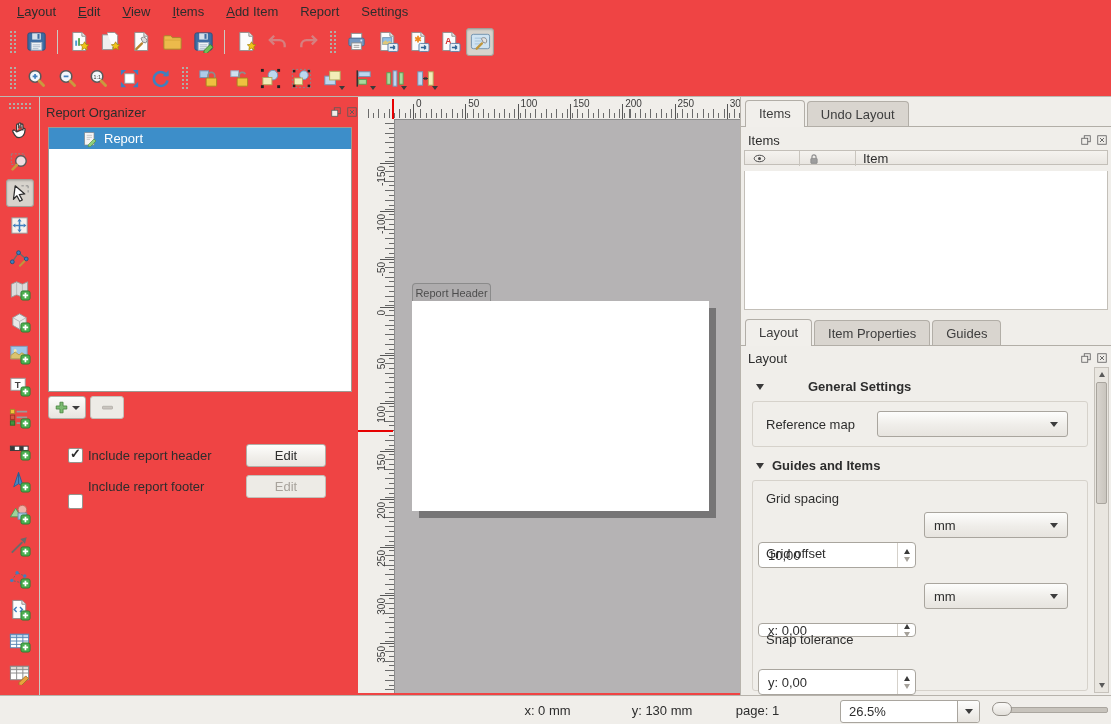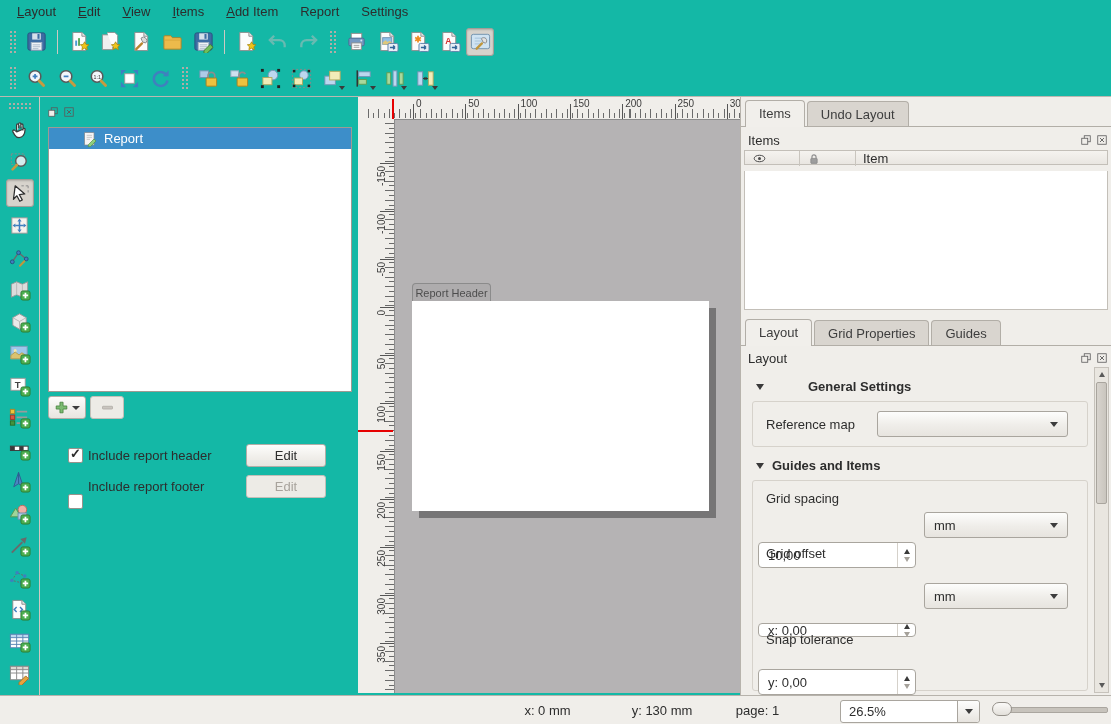--- a/index.html
+++ b/index.html
@@ -1,16 +1,16 @@
 <!DOCTYPE html>
 <html><head>
 <meta charset="utf-8">
 <style>
   html,body{margin:0;padding:0;background:#444;}
-  .app{position:relative;width:1111px;height:724px;background:#14b8a6;
+  .app{position:relative;width:1111px;height:724px;background:#ef4444;
        font-family:"Liberation Sans",sans-serif;font-size:13px;color:#2d2d2d;
        overflow:hidden;-webkit-font-smoothing:antialiased;}
   .abs{position:absolute;}
   u{text-decoration:underline;}
 
   
   .menubar{left:0;top:0;width:100%;height:23px;display:flex;align-items:center;padding-left:6px;box-sizing:border-box;}
   .menu-item{padding:3px 11px;white-space:nowrap;cursor:default;}
 
   
@@ -508,20 +508,21 @@
         <svg width="23" height="23" viewBox="0 0 24 24">
           <rect x="2.5" y="4.5" width="19" height="14" fill="#fff" stroke="#8a8a8a"></rect>
           <rect x="2.5" y="4.5" width="19" height="3.5" fill="#dcd8d2" stroke="#8a8a8a"></rect>
           <path d="M2.5 11.5h19M9 4.5v14M15.5 4.5v14" stroke="#8a8a8a"></path>
           <path d="M11.5 21.5l7-7 2.8 2.8-7 7h-2.8z" fill="#e8a33d" stroke="#a87428"></path>
         </svg>
       </div>
     </div>
 
   <div class="abs dock-title" style="left:46px;top:101px;width:312px;height:22px;">
+    <span class="t">Report Organizer</span>
     <span class="mini-btn">
         <svg width="12" height="12" viewBox="0 0 24 24">
           <rect x="8.5" y="3.5" width="12" height="12" fill="none" stroke="#5a5a5a" stroke-width="1.6"></rect>
           <rect x="3.5" y="8.5" width="12" height="12" fill="#f0eeea" stroke="#5a5a5a" stroke-width="1.6"></rect>
         </svg>
       </span>
     <span class="mini-btn">
         <svg width="12" height="12" viewBox="0 0 24 24">
           <rect x="3.5" y="3.5" width="17" height="17" fill="none" stroke="#5a5a5a" stroke-width="1.6"></rect>
           <path d="M8 8l8 8M16 8l-8 8" stroke="#5a5a5a" stroke-width="1.8"></path>
@@ -648,21 +649,21 @@
             <rect x="6.5" y="11" width="11" height="8.5" rx="1" fill="#9d9d9d" stroke="#777"></rect>
           </svg>
         </span>
       </span>
     <span class="cell">Item</span>
   </div>
   <div class="abs items-body" style="left:744px;top:171px;width:364px;height:139px;"></div>
 
   <div class="abs tabbar" id="tabbar-layout" style="left:741px;top:318px;width:370px;height:28px;">
       <div class="tab active">Layout</div>
-      <div class="tab">Grid Properties</div>
+      <div class="tab">Item Properties</div>
       <div class="tab">Guides</div>
     </div>
   <div class="abs dock-title" style="left:748px;top:348px;width:360px;height:20px;">
     <span class="t">Layout</span>
     <span class="mini-btn">
         <svg width="12" height="12" viewBox="0 0 24 24">
           <rect x="8.5" y="3.5" width="12" height="12" fill="none" stroke="#5a5a5a" stroke-width="1.6"></rect>
           <rect x="3.5" y="8.5" width="12" height="12" fill="#f0eeea" stroke="#5a5a5a" stroke-width="1.6"></rect>
         </svg>
       </span>

